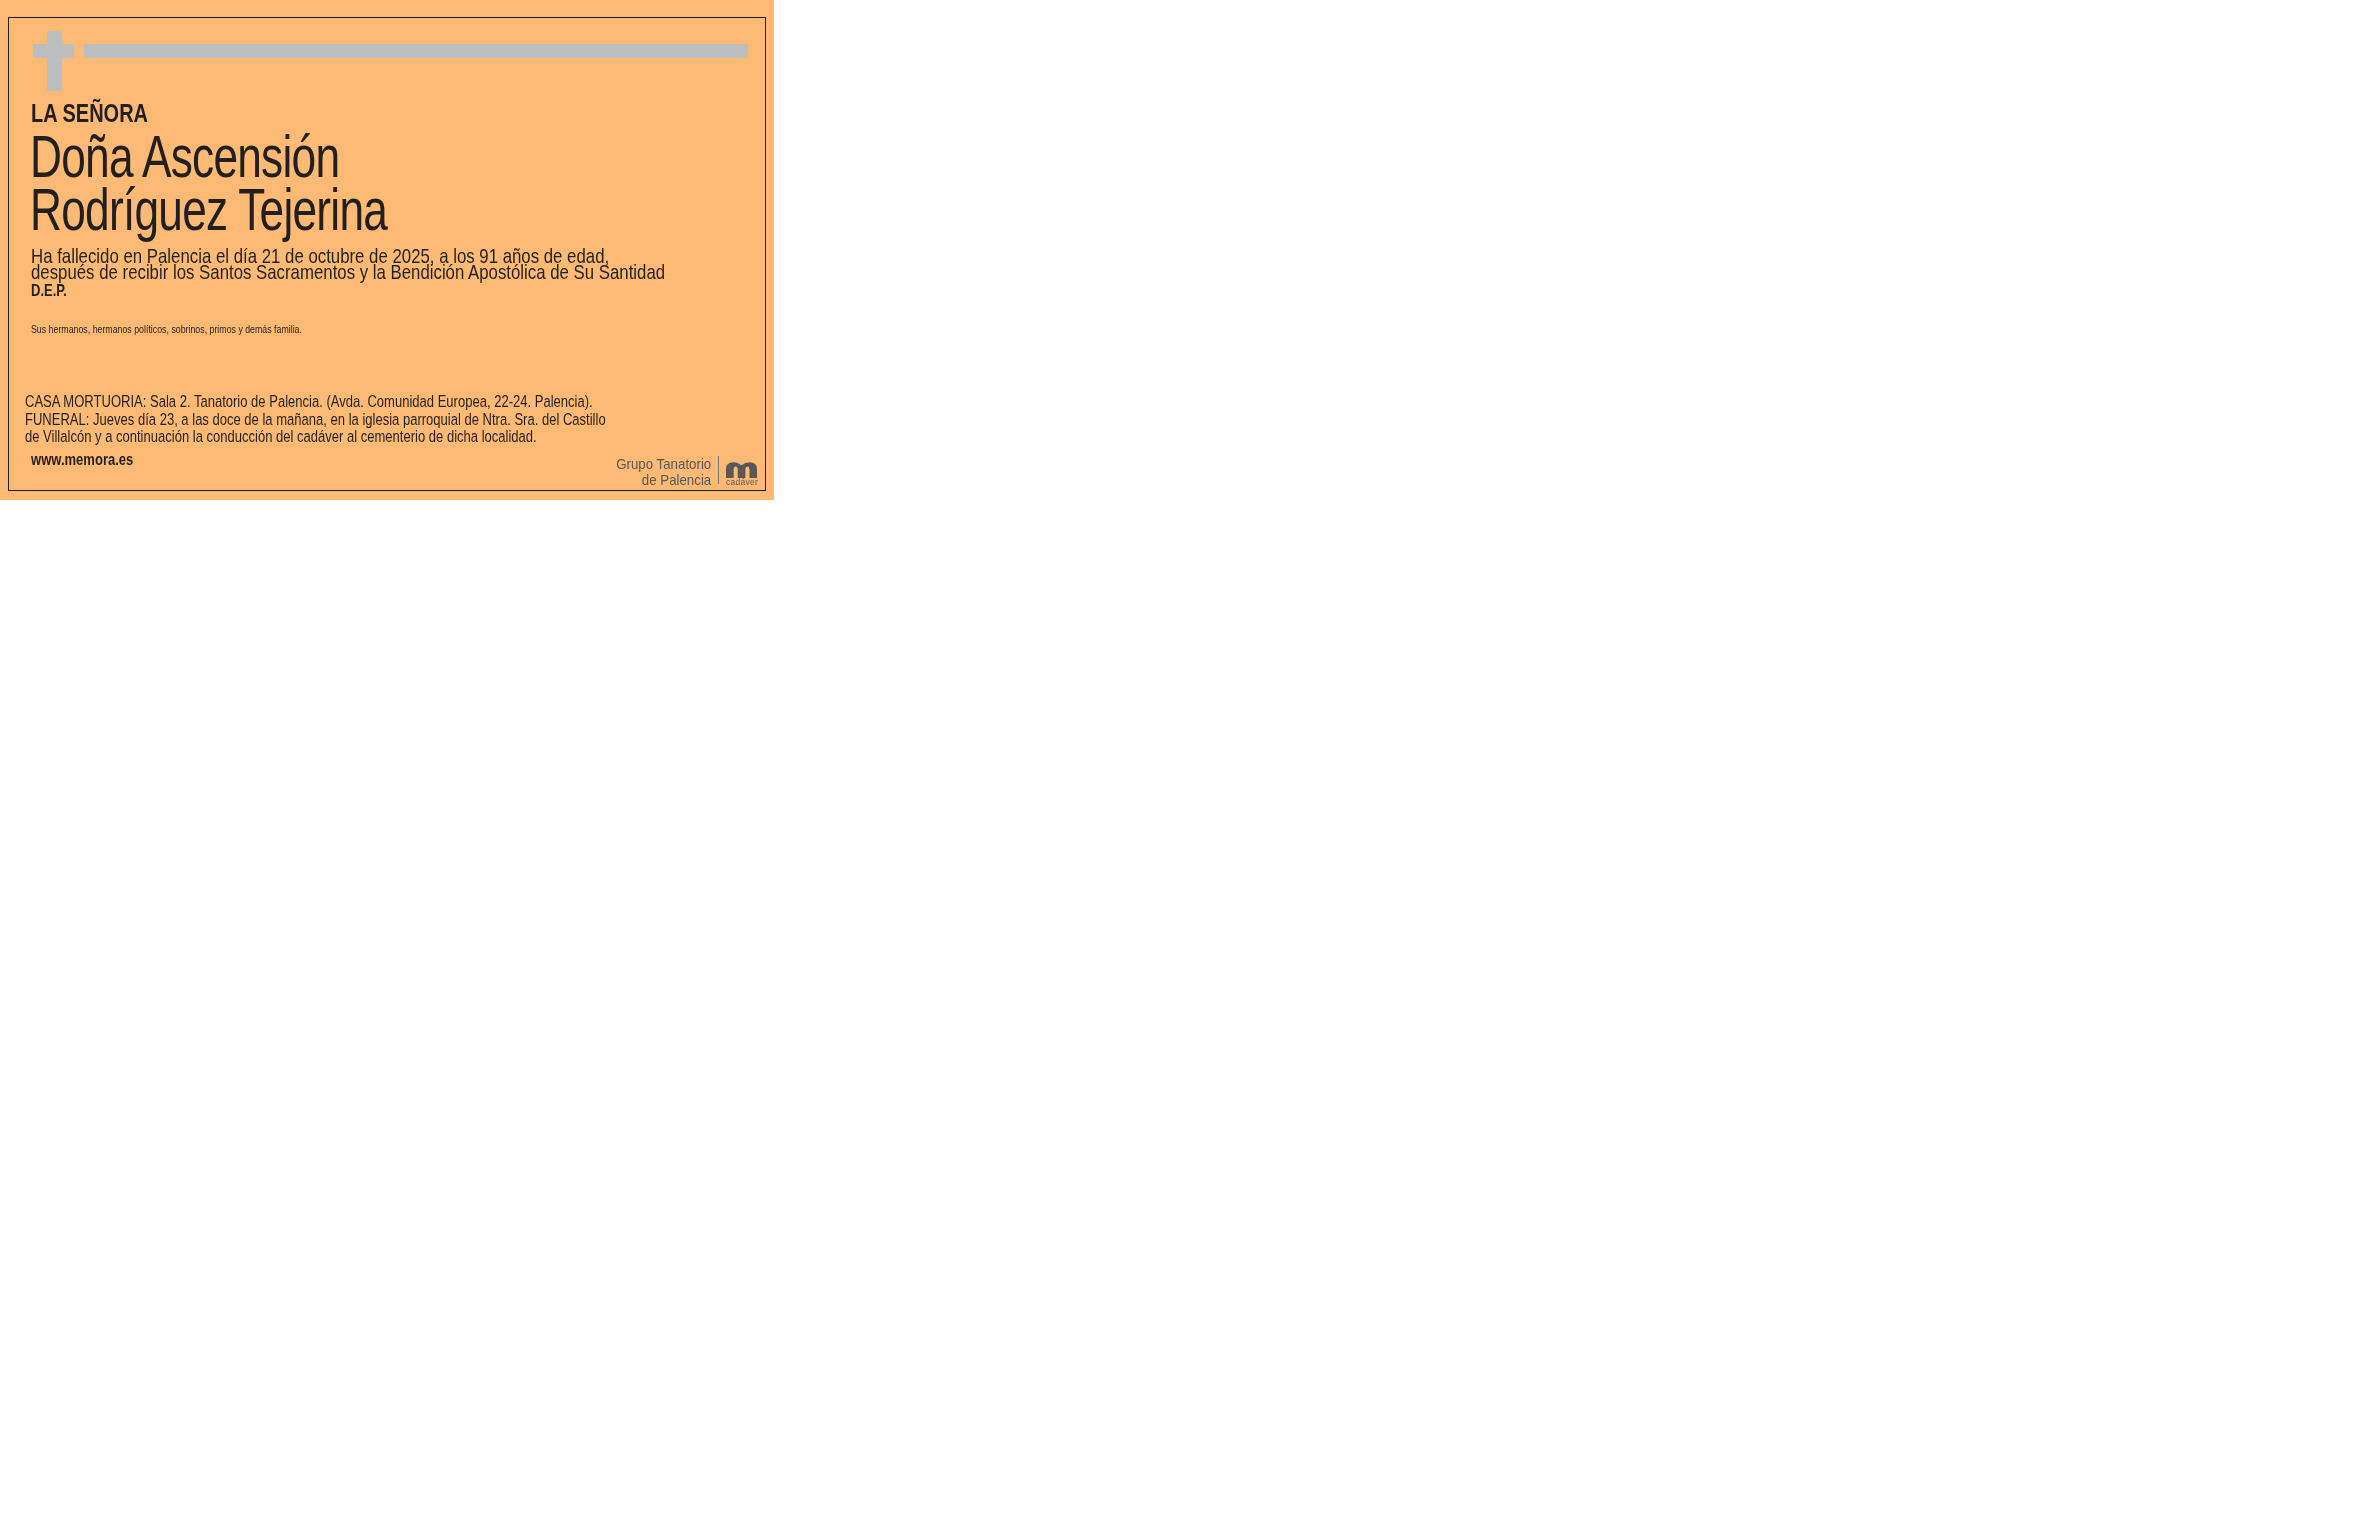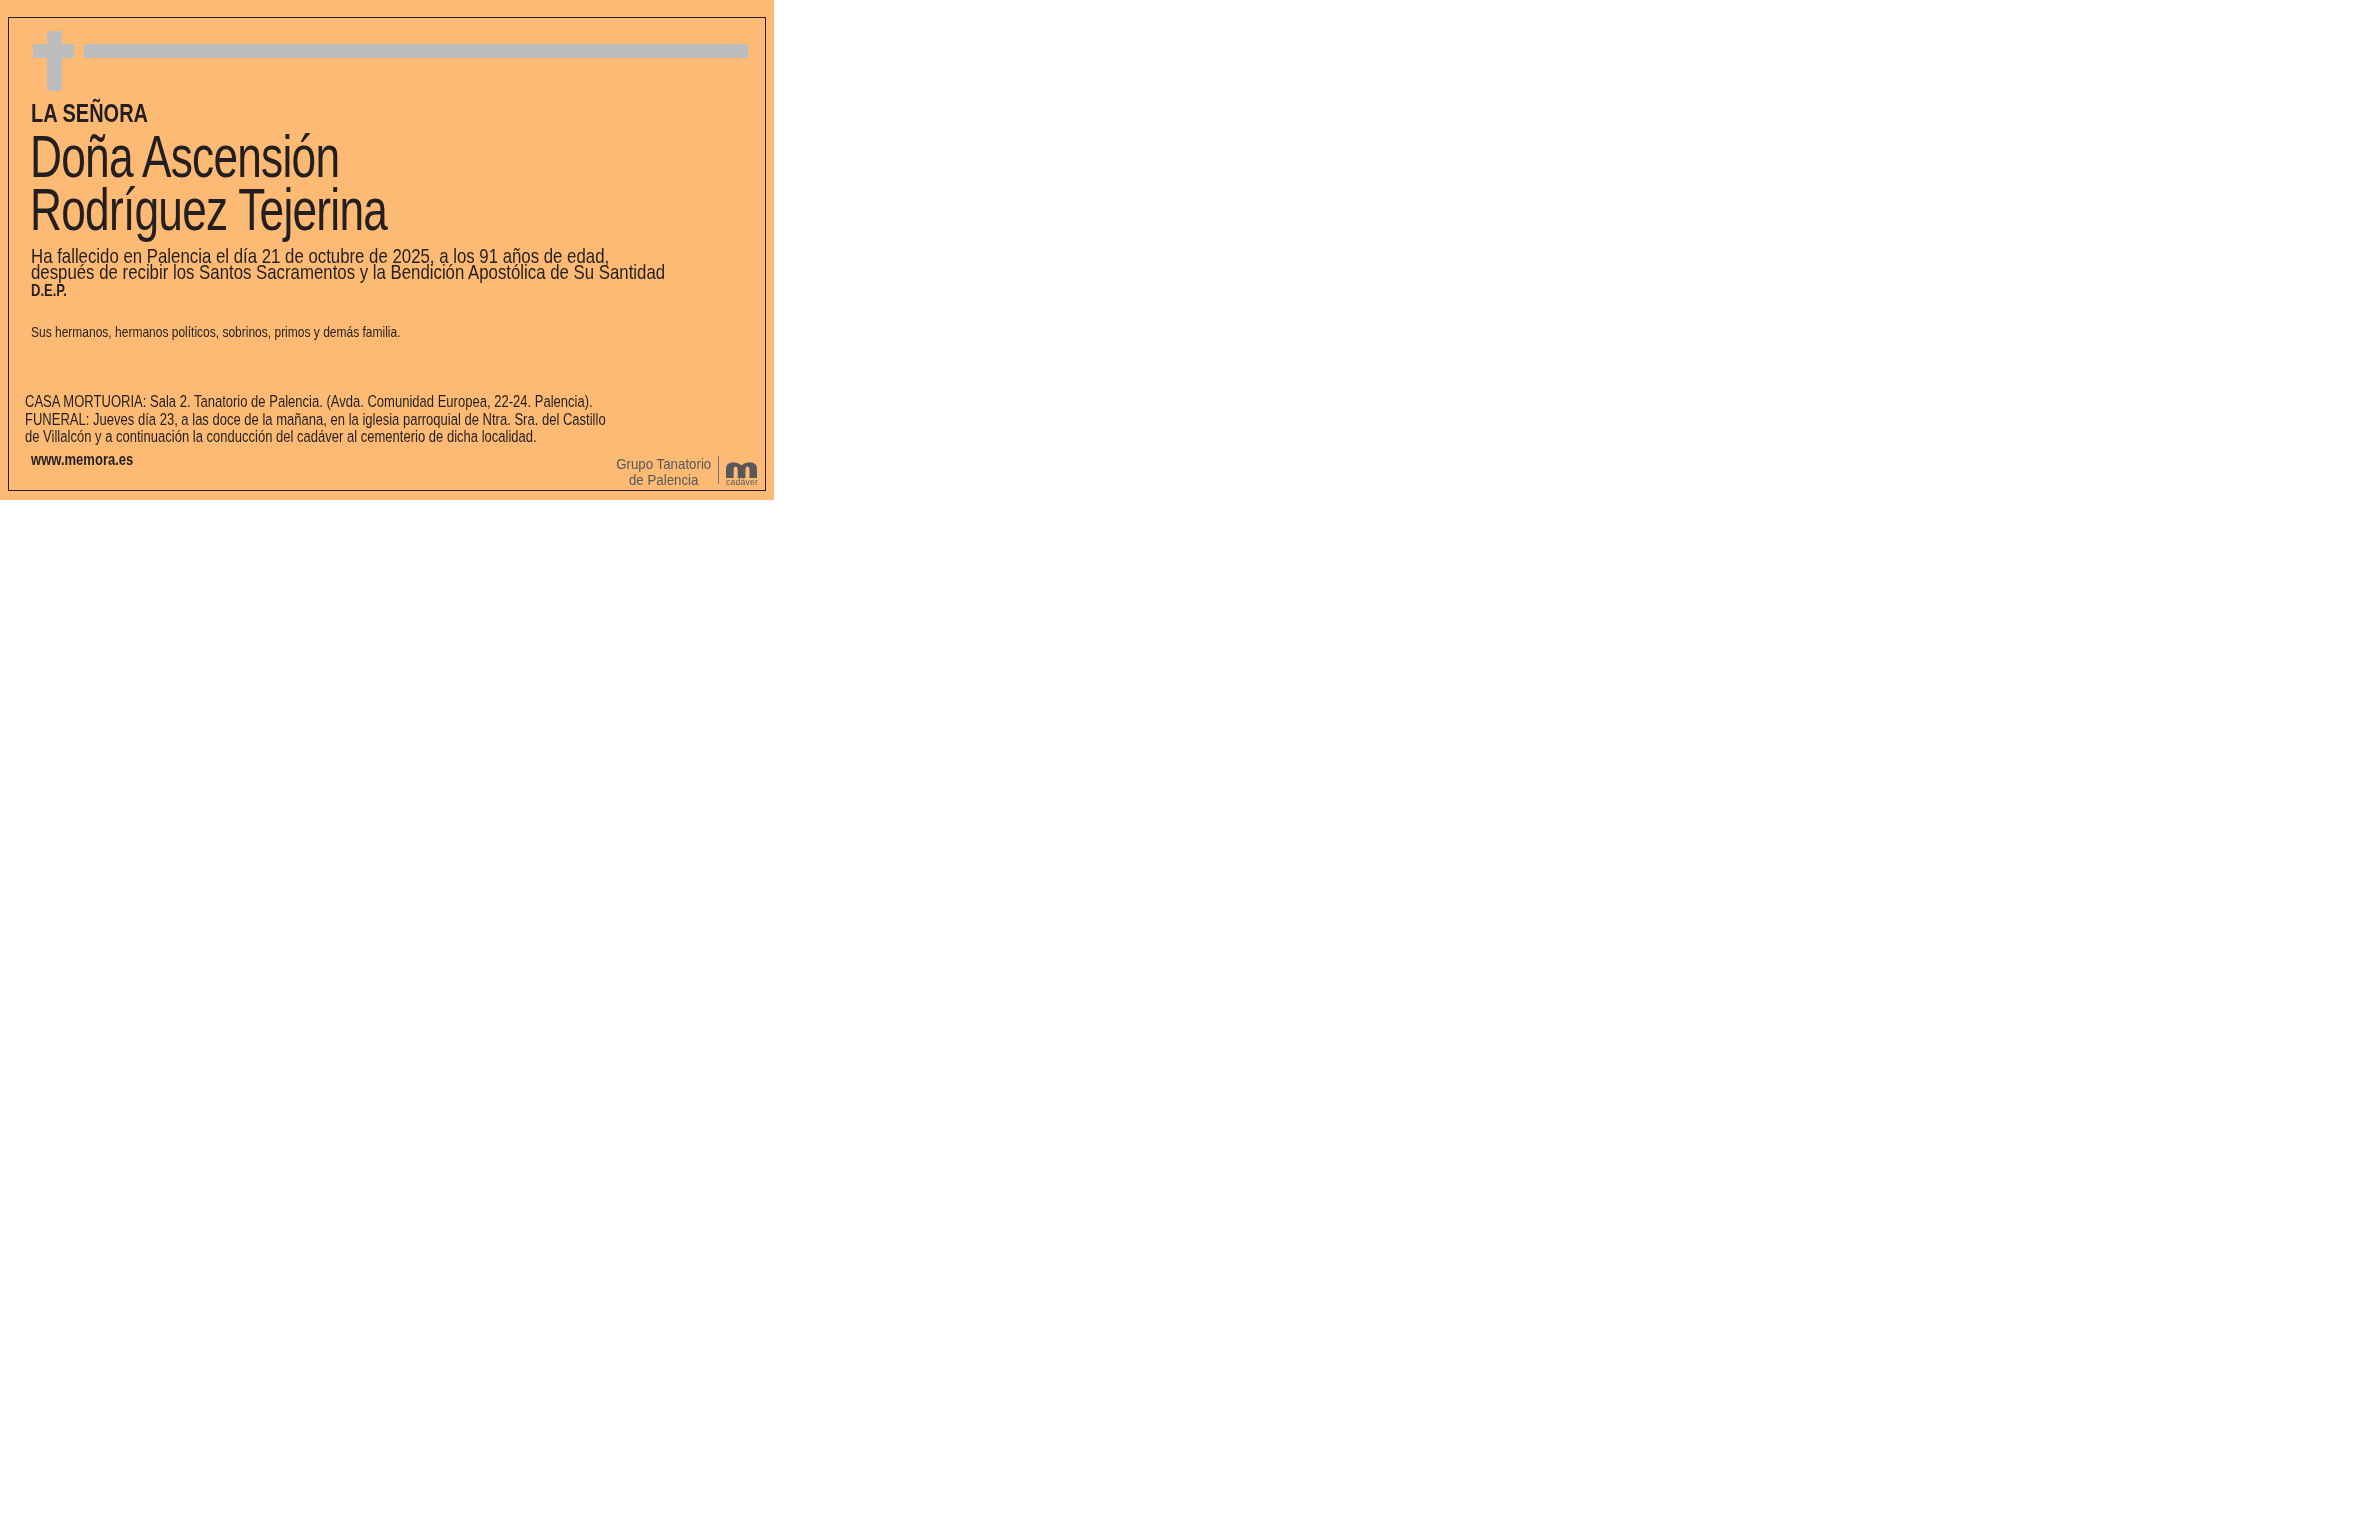--- a/index.html
+++ b/index.html
@@ -16,26 +16,26 @@
 
   .bar{background:#bbbdbf;}
   .cross-v{left:47px;top:31px;width:15.3px;height:60px;}
   .cross-h{left:33px;top:44px;width:41px;height:14px;}
   .topbar{left:84px;top:44px;width:664px;height:14px;}
 
   .honorific{left:31px;top:99px;font-size:25px;font-weight:bold;}
   .bigname{left:30px;top:131px;font-size:59px;line-height:53px;font-weight:normal;letter-spacing:-1px;}
   .deathpara{left:31px;top:248px;font-size:21px;line-height:16.3px;}
   .dep{left:31px;top:281px;font-size:16.3px;font-weight:bold;}
-  .family{left:31px;top:323px;font-size:15px;}
+  .family{left:31px;top:323px;font-size:11px;}
   .condolence{left:31px;top:350px;font-size:17px;line-height:17px;font-weight:bold;}
   .info{left:25px;top:393px;font-size:16.3px;line-height:17.5px;}
   .website{left:31px;top:450px;font-size:16.3px;font-weight:bold;}
 
-  .groupname{right:63px;top:456px;font-size:14.3px;line-height:16.3px;color:#58585b;text-align:center;}
+  .groupname{right:63px;top:456px;font-size:14.3px;line-height:16.3px;color:#58585b;text-align:right;}
   .divider{left:718px;top:456px;width:1px;height:28px;background:#77787b;}
   .logo-m{left:726px;top:462px;width:31px;height:16px;}
   .wordmark{left:726px;top:477px;width:31px;font-size:8.6px;letter-spacing:0.2px;color:#58585b;text-align:center;white-space:nowrap;}
 </style>
 </head>
 <body>
 
 <div id="page">
 
   <div class="abs frame"></div>

